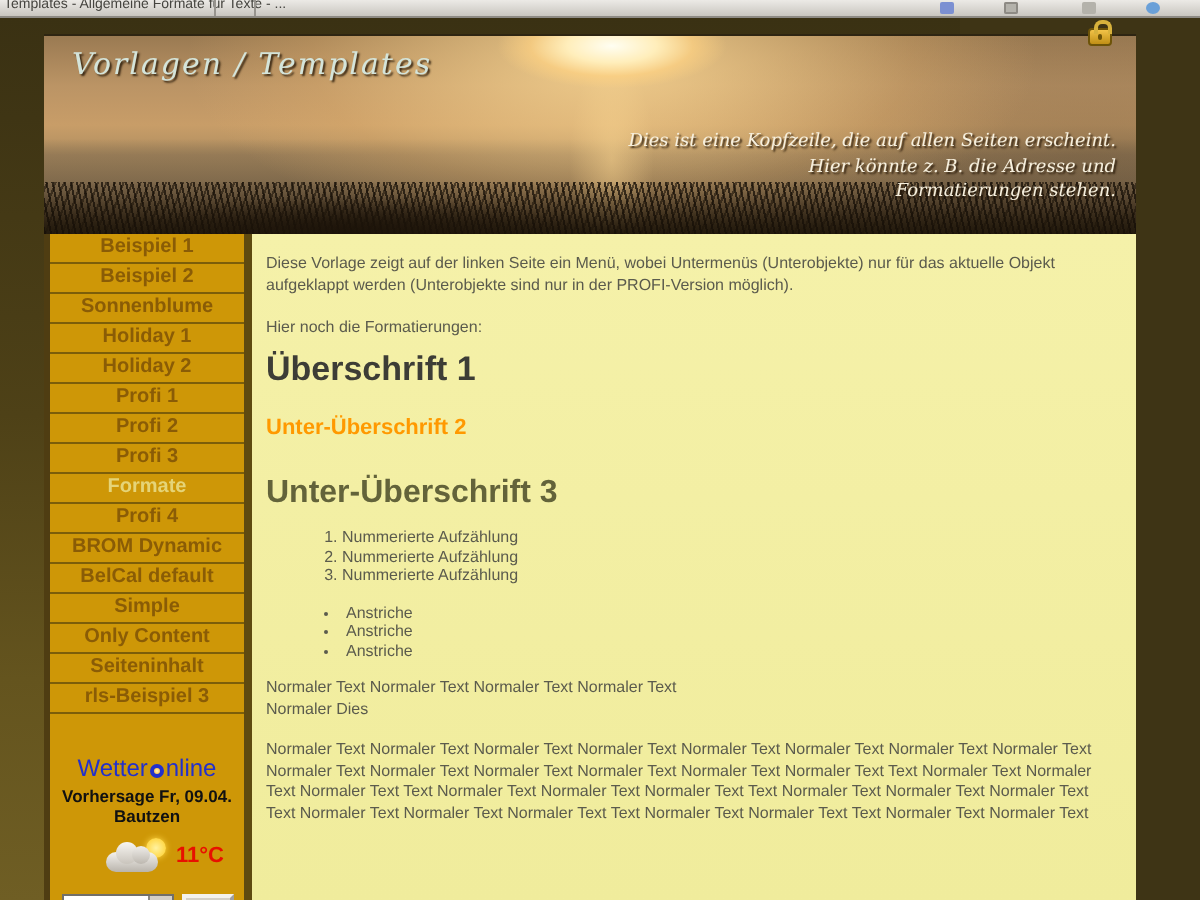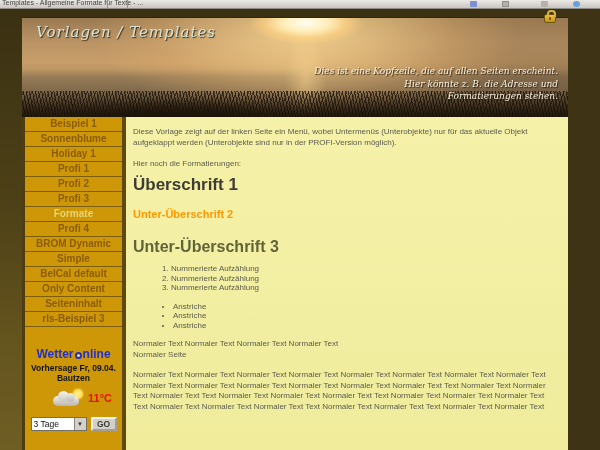--- a/index.html
+++ b/index.html
@@ -62,21 +62,21 @@
   .sidebar { width:104px; background:#ce9707; border-left:3px solid #4f3d12;
     border-right:4px solid #5e4a10; }
 
   .menu-item { height:15px; line-height:14px; text-align:center;
     font-size:10px; font-weight:bold; color:#8a5c06;
     border-bottom:1px solid #7c5e09; cursor:pointer; }
   .menu-item.active { color:#e5d478; }
 
   
   .weather { margin-top:20px; text-align:center; }
-  .wo-logo { font-size:12px; font-weight:bold; color:#2230cc; letter-spacing:0; cursor:pointer; }
+  .wo-logo { font-size:12px; font-weight:normal; color:#2230cc; letter-spacing:0; cursor:pointer; }
   .wo-o { display:inline-block; width:7px; height:7px; border:2px solid #2230cc; border-radius:50%;
     background:radial-gradient(#fff6c8,#ffb420); vertical-align:-1px; margin:0 1px; }
   .w-line { font-size:8.5px; color:#111; margin-top:2px; font-weight:bold; }
   .w-city { font-size:8.5px; color:#111; font-weight:bold; }
   .w-mid { display:flex; align-items:center; justify-content:space-between; padding:6px 10px 4px 26px; }
   .cloudwrap { position:relative; width:36px; height:18px; }
   .sun-dot { position:absolute; right:4px; top:0; width:10px; height:10px; border-radius:50%;
     background:radial-gradient(#fff2a0,#ffcc22); box-shadow:0 0 3px #ffd84a; }
   .cloud { position:absolute; left:2px; bottom:1px; width:26px; height:10px; border-radius:8px;
     background:linear-gradient(#f4f2ee,#b9b4ac); }
@@ -137,30 +137,32 @@
             <div>Hier könnte z. B. die Adresse und</div>
             <div>Formatierungen stehen.</div>
           </div>
       </div>
 
       <div class="site-row">
 
         <div class="sidebar">
           <nav class="menu">
               <div class="menu-item">Beispiel 1</div>
+              <div class="menu-item">Beispiel 2</div>
               <div class="menu-item">Sonnenblume</div>
               <div class="menu-item">Holiday 1</div>
+              <div class="menu-item">Holiday 2</div>
               <div class="menu-item">Profi 1</div>
               <div class="menu-item">Profi 2</div>
               <div class="menu-item">Profi 3</div>
               <div class="menu-item active">Formate</div>
               <div class="menu-item">Profi 4</div>
               <div class="menu-item">BROM Dynamic</div>
+              <div class="menu-item">BelCal default</div>
               <div class="menu-item">Simple</div>
-              <div class="menu-item">BelCal default</div>
               <div class="menu-item">Only Content</div>
               <div class="menu-item">Seiteninhalt</div>
               <div class="menu-item">rls-Beispiel 3</div>
             </nav>
 
           <div class="weather">
             <div class="wo-logo"><span>Wetter</span><span class="wo-o"></span><span>nline</span></div>
             <div class="w-line">Vorhersage Fr, 09.04.</div>
             <div class="w-city">Bautzen</div>
             <div class="w-mid">
@@ -191,21 +193,21 @@
               <li>Nummerierte Aufzählung</li>
               <li>Nummerierte Aufzählung</li>
             </ol>
           <ul>
               <li>Anstriche</li>
               <li>Anstriche</li>
               <li>Anstriche</li>
             </ul>
           <div class="c-normal">
               <div>Normaler Text Normaler Text Normaler Text Normaler Text</div>
-              <div>Normaler Seite</div>
+              <div>Normaler Dies</div>
             </div>
           <p class="c-long">Normaler Text Normaler Text Normaler Text Normaler Text Normaler Text Normaler Text Normaler Text Normaler Text Normaler Text Normaler Text Normaler Text Normaler Text Normaler Text Normaler Text Text Normaler Text Normaler Text Normaler Text Text Normaler Text Normaler Text Normaler Text Text Normaler Text Normaler Text Normaler Text Text Normaler Text Normaler Text Normaler Text Text Normaler Text Normaler Text Text Normaler Text Normaler Text</p>
         </div>
 
       </div>
     </div>
   </div>
 </div>
 
 </body></html>

